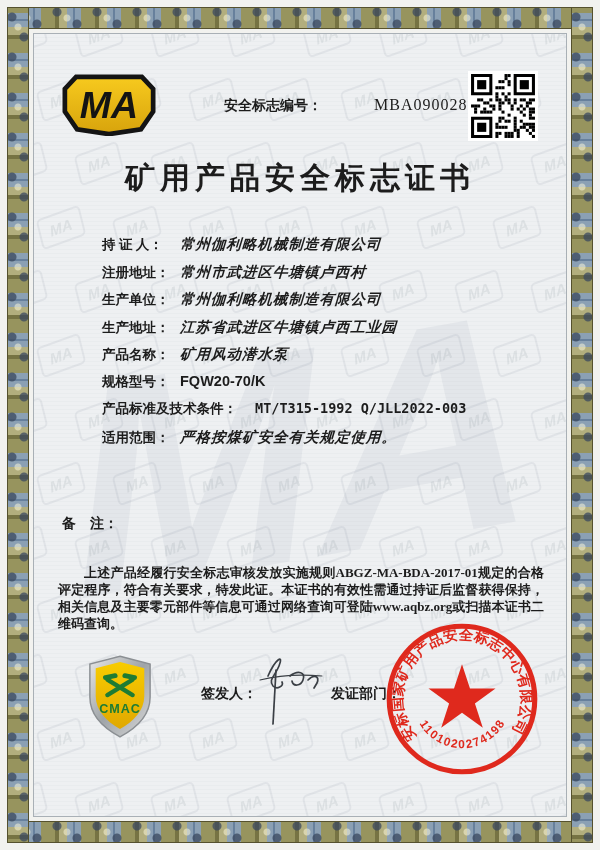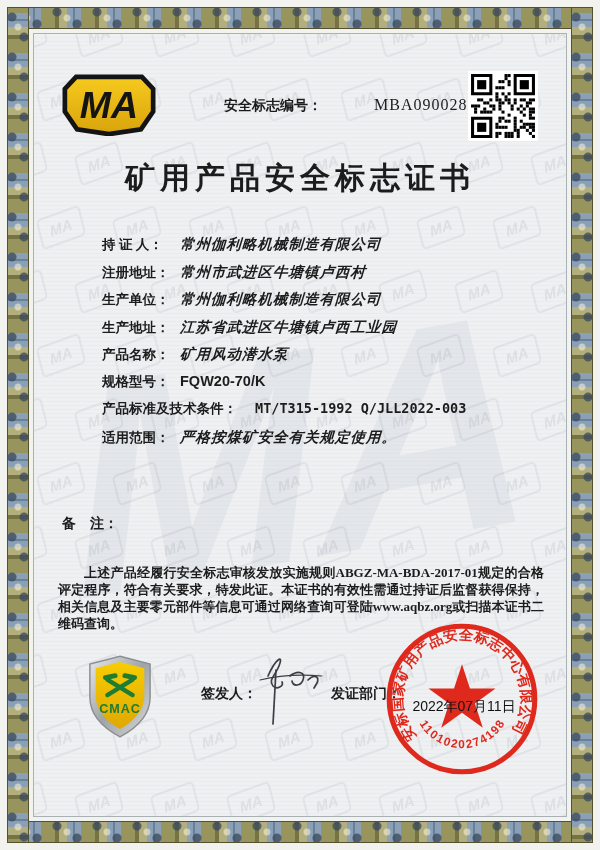--- a/index.html
+++ b/index.html
@@ -426,17 +426,16 @@
           <path id="ringPath" d="M 35.6 117.3 A 58 58 0 1 1 124.4 117.3" fill="none"></path>
           <path id="codePath" d="M 36.5 100.3 A 48 48 0 0 0 123.5 100.3" fill="none"></path>
           <text font-family="Liberation Serif, serif" font-size="13.5" font-weight="bold" fill="#df291d">
             <textPath href="#ringPath" startOffset="0" textLength="256" lengthAdjust="spacingAndGlyphs">安标国家矿用产品安全标志中心有限公司</textPath>
           </text>
           <text font-family="Liberation Sans, sans-serif" font-size="11.5" font-weight="bold" fill="#df291d" letter-spacing="1.5">
             <textPath href="#codePath" startOffset="4">1101020274198</textPath>
           </text>
         </svg>
       </div>
-      <div class="stamp-date">2022年07月11日</div>
 
     </div>
   </div>
 </div>
 
 </body></html>

